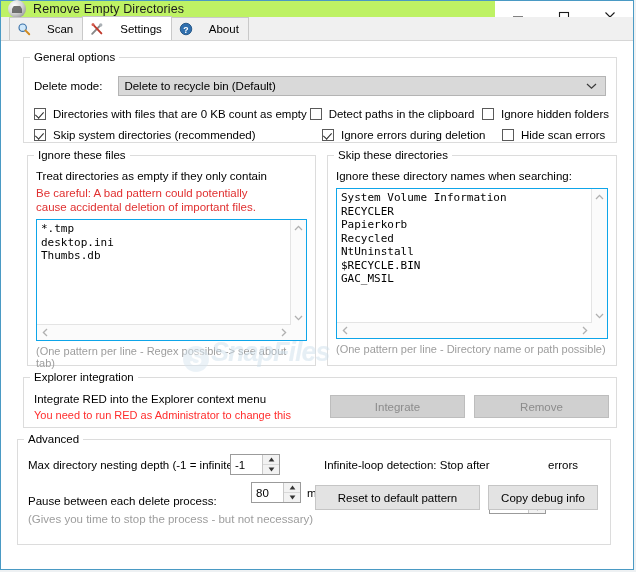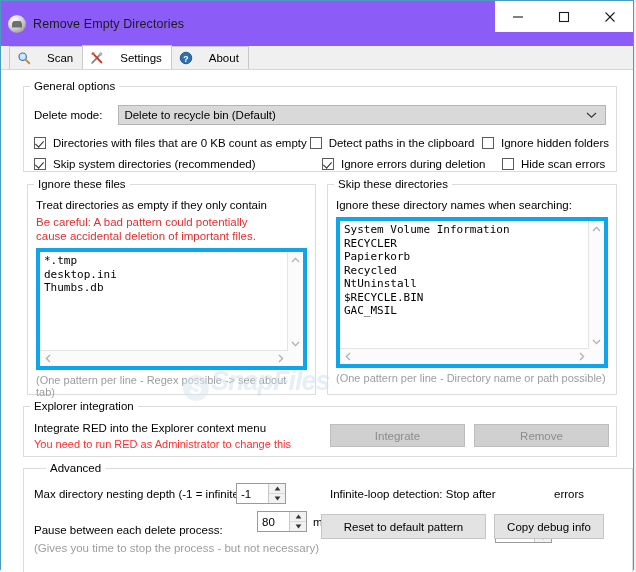--- a/index.html
+++ b/index.html
@@ -20,22 +20,22 @@
     left: 0; top: 0;
     width: 634px;
     height: 570px;
     border: 1px solid #4a9ac4;
     background: #ffffff;
     box-sizing: border-box;
   }
   
   .titlebar {
     position: relative;
-    height: 45px;
-    background: #8b5cf6;
+    height: 16px;
+    background: #bef264;
     display: flex;
     align-items: center;
   }
   .app-icon {
     width: 18px; height: 18px;
     margin-left: 7px;
     margin-right: 7px;
     border-radius: 50%;
     background: radial-gradient(circle at 35% 30%, #fdfdfd 0%, #d6d6d6 45%, #9a9a9a 80%, #6f6f6f 100%);
     position: relative;
@@ -177,21 +177,21 @@
     transform: rotate(42deg);
   }
   .cblabel { font-size: 11.5px; white-space: nowrap; }
   
   #grp-ignorefiles { left: 26px; top: 108px; width: 287px; height: 215px; }
   #grp-skipdirs   { left: 326px; top: 108px; width: 288px; height: 215px; }
   .panel-inner { position: absolute; left: 8px; top: 8px; right: 8px; }
   .helptext { font-size: 11.5px; line-height: 14px; color: #000; }
   .warn { font-size: 11.5px; line-height: 14px; color: #e03030; }
   .textbox {
-    border: 4px solid #0ea5e9;
+    border: 1px solid #0ea5e9;
     background: #ffffff;
     box-sizing: border-box;
     position: relative;
     overflow: hidden;
   }
   .tb-text {
     position: absolute;
     left: 4px; top: 2px;
     font-family: "DejaVu Sans Mono", monospace;
     font-size: 11px;
@@ -250,21 +250,21 @@
     align-items: center;
     justify-content: center;
     box-sizing: border-box;
     font-family: "Liberation Sans", sans-serif;
   }
   .btn.disabled { color: #8c8c8c; background: #d0d0d0; border-color: #bdbdbd; }
   .btn.light { background: #e3e3e3; border-color: #c5c5c5; color: #000; }
   #btn-integrate { position: absolute; left: 306px; top: 12px; width: 135px; height: 23px; }
   #btn-remove    { position: absolute; left: 450px; top: 12px; width: 135px; height: 23px; }
   
-  #grp-advanced { left: 22px; top: 392px; width: 592px; height: 110px; padding-left: 16px; }
+  #grp-advanced { left: 16px; top: 392px; width: 592px; height: 110px; }
   .adv-lbl { position: absolute; font-size: 11.5px; }
   .spin {
     position: absolute;
     border: 1px solid #9b9b9b;
     background: #fff;
     box-sizing: border-box;
     display: flex;
     align-items: stretch;
   }
   .spin .val {

